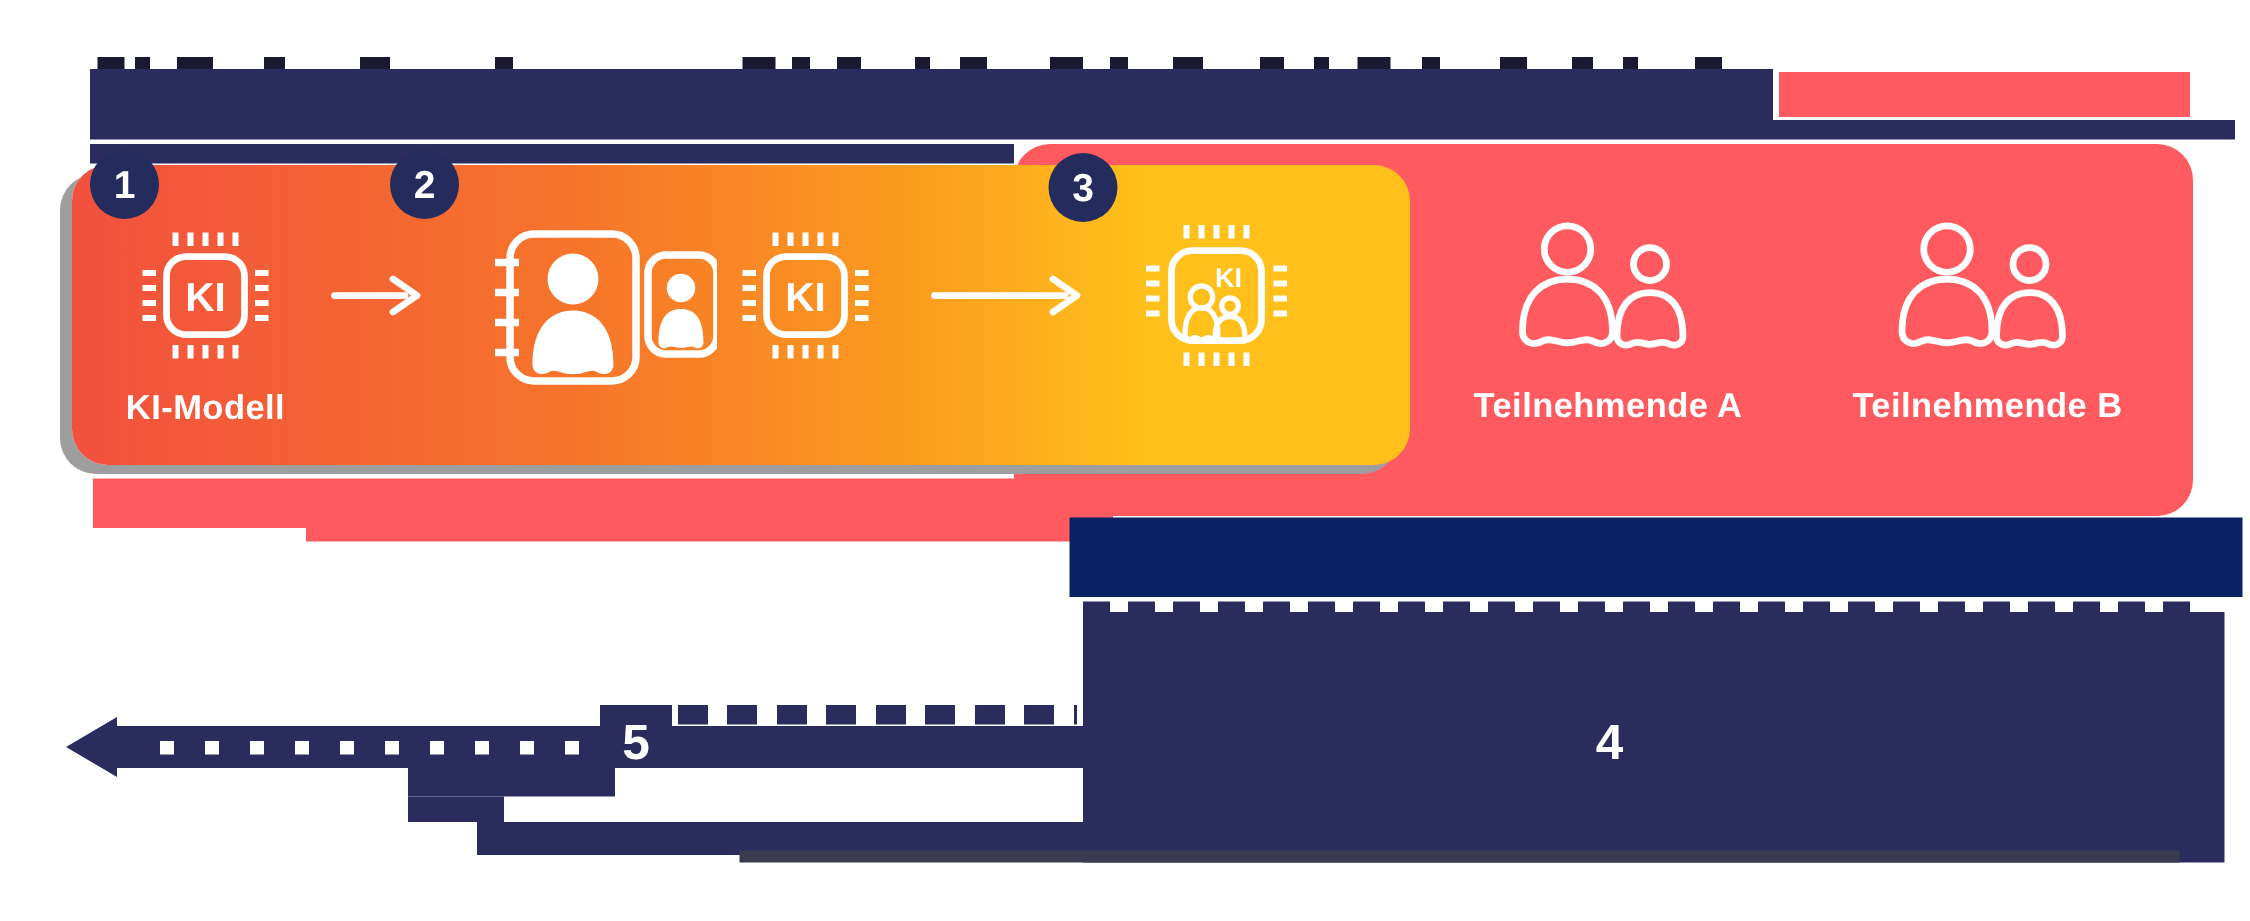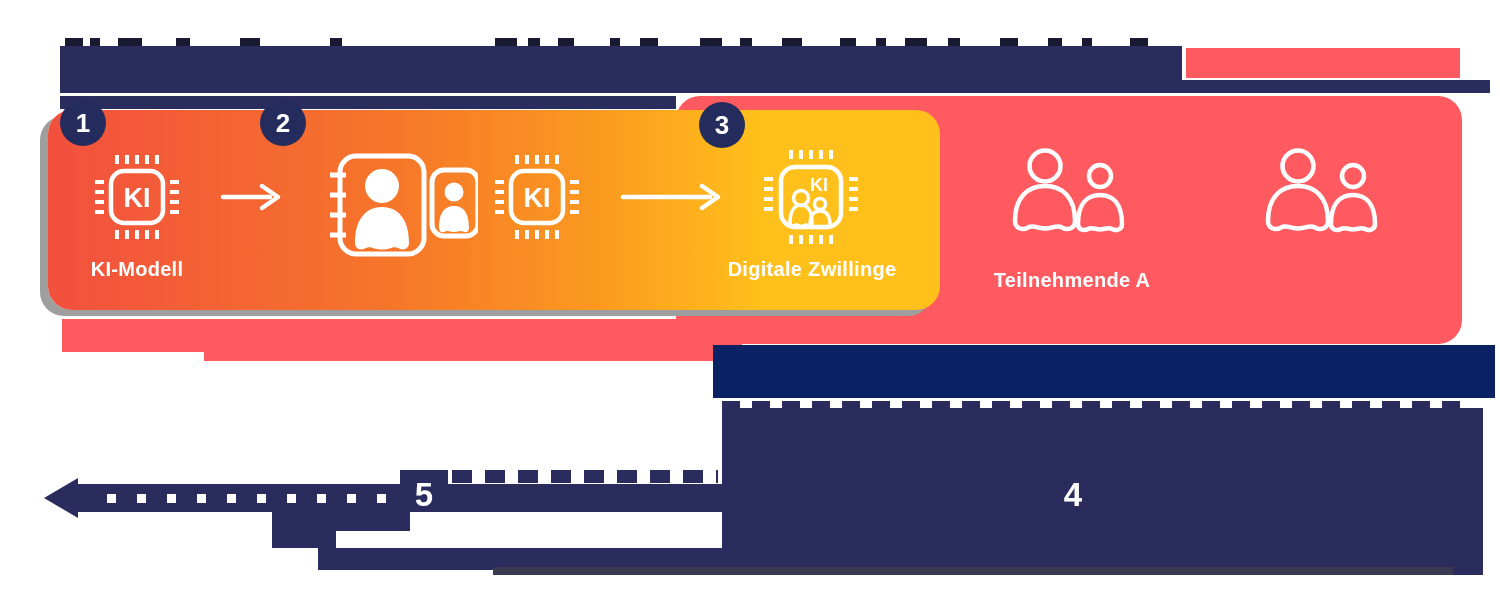--- a/index.html
+++ b/index.html
@@ -9,21 +9,21 @@
   .navy{background:var(--c-navy);}
   .darknavy{background:var(--c-dark-navy);}
   .coral{background:var(--c-coral);}
   .nub{position:absolute;height:10px;background:var(--c-nub);}
   .band{border-radius:24px;}
   #orange-band{background:linear-gradient(90deg,var(--c-orange1) 0%,var(--c-orange2) 38%,
                var(--c-orange3) 62%,var(--c-yellow) 80%,var(--c-yellow) 100%);
                box-shadow:-8px 6px 0 var(--c-shadow);}
   .numcircle{width:46px;height:46px;border-radius:50%;background:var(--c-circle);
              color:#fff;font-weight:700;font-size:26px;line-height:46px;text-align:center;z-index:6;}
-  .steplabel{color:#fff;font-weight:700;font-size:20px;text-align:center;letter-spacing:.3px;z-index:5;}
+  .steplabel{color:#fff;font-weight:700;font-size:23px;text-align:center;letter-spacing:.3px;z-index:5;}
   .bignum{color:#fff;font-weight:700;font-size:33px;text-align:center;z-index:8;}
   svg{display:block;}
   .icon{z-index:5;}
   .dash-row{background:repeating-linear-gradient(90deg,var(--c-navy) 0 20px,transparent 20px 33px);}
   .blockb-topdash{background:repeating-linear-gradient(90deg,var(--c-navy) 0 18px,transparent 18px 30px);}
   .bar-notches{position:absolute;top:10px;left:8px;right:4px;height:9px;
                background:repeating-linear-gradient(90deg,transparent 0 21px,#fff 21px 30px);}
   #arrowhead{width:0;height:0;border-top:20px solid transparent;border-bottom:20px solid transparent;
              border-right:34px solid var(--c-navy);}
   .strip-dark{background:var(--c-strip);}
@@ -185,44 +185,44 @@
       </g>
       <g stroke="#fff" stroke-width="3.5" fill="none">
         <circle cx="45" cy="56" r="7.5"></circle>
         <path d="M34 81 C34 68 39 63 45 63 C51 63 56 68 56 81 C56 84 53 85 51 83.5 C49 82 47 84.5 45 84.5 C43 84.5 41 82 39 83.5 C37 85 34 84 34 81 Z"></path>
         <circle cx="64" cy="62" r="5.5"></circle>
         <path d="M54 83 C54 73 58 69 64 69 C70 69 74 73 74 83 C74 85.5 71.5 86.2 69.8 85 C68 83.8 66.5 85.5 64 85.5 C61.5 85.5 60 83.8 58.2 85 C56.5 86.2 54 85.5 54 83 Z"></path>
       </g>
       <text x="63" y="49" text-anchor="middle" fill="#fff" font-size="18" font-weight="700" font-family="Liberation Sans, sans-serif">KI</text>
     </svg>
   </div>
-  <div class="abs steplabel" style="left:692px;top:258px;width:240px;">Digitale Zwillinge</div>
 
   <div class="abs icon" style="left:1007px;top:145px;">
     <svg width="130" height="100" viewBox="0 0 130 100">
       <g stroke="#fff" stroke-width="4.5" fill="none">
         <circle cx="38" cy="21" r="15.5"></circle>
         <path d="M8 76 C8 52 21 41 38 41 C55 41 68 52 68 76 C68 83 61 86 55 82.5 C50 79.5 45 83.5 38 83.5 C31 83.5 26 79.5 21 82.5 C15 86 8 83 8 76 Z"></path>
         <circle cx="93" cy="31" r="11"></circle>
         <path d="M71 79 C71 59 80 50 93 50 C106 50 115 59 115 79 C115 84.5 109.5 86.5 105 84 C101 81.7 97.5 84.5 93 84.5 C88.5 84.5 85 81.7 81 84 C76.5 86.5 71 84.5 71 79 Z"></path>
       </g>
     </svg>
   </div>
-  <div class="abs steplabel" style="left:952px;top:257px;width:240px;margin-top:12px;">Teilnehmende A</div>
+  <div class="abs steplabel" style="left:952px;top:257px;width:240px;">Teilnehmende A</div>
 
   <div class="abs icon" style="left:1260px;top:145px;">
     <svg width="130" height="100" viewBox="0 0 130 100">
       <g stroke="#fff" stroke-width="4.5" fill="none">
         <circle cx="38" cy="21" r="15.5"></circle>
         <path d="M8 76 C8 52 21 41 38 41 C55 41 68 52 68 76 C68 83 61 86 55 82.5 C50 79.5 45 83.5 38 83.5 C31 83.5 26 79.5 21 82.5 C15 86 8 83 8 76 Z"></path>
         <circle cx="93" cy="31" r="11"></circle>
         <path d="M71 79 C71 59 80 50 93 50 C106 50 115 59 115 79 C115 84.5 109.5 86.5 105 84 C101 81.7 97.5 84.5 93 84.5 C88.5 84.5 85 81.7 81 84 C76.5 86.5 71 84.5 71 79 Z"></path>
       </g>
     </svg>
   </div>
+  <div class="abs steplabel" style="left:1205px;top:257px;width:240px;">Teilnehmende B</div>
 
   <div class="abs coral" style="left:62px;top:319px;width:678px;height:33px;"></div>
   <div class="abs coral" style="left:204px;top:344px;width:538px;height:17px;"></div>
 
   <div class="abs darknavy" style="left:713px;top:345px;width:782px;height:53px;"></div>
   <div class="abs blockb-topdash" style="left:722px;top:401px;width:740px;height:7px;"></div>
   <div class="abs navy" style="left:722px;top:408px;width:761px;height:167px;"></div>
   <div class="abs navy" style="left:318px;top:548px;width:404px;height:22px;"></div>
   <div class="abs strip-dark" style="left:493px;top:567px;width:960px;height:8px;z-index:7;"></div>
   <div class="abs bignum" style="left:1043px;top:476px;width:60px;">4</div>

